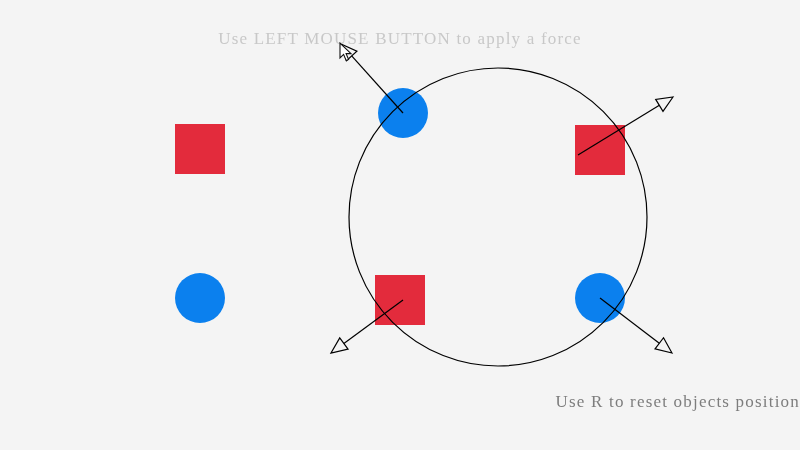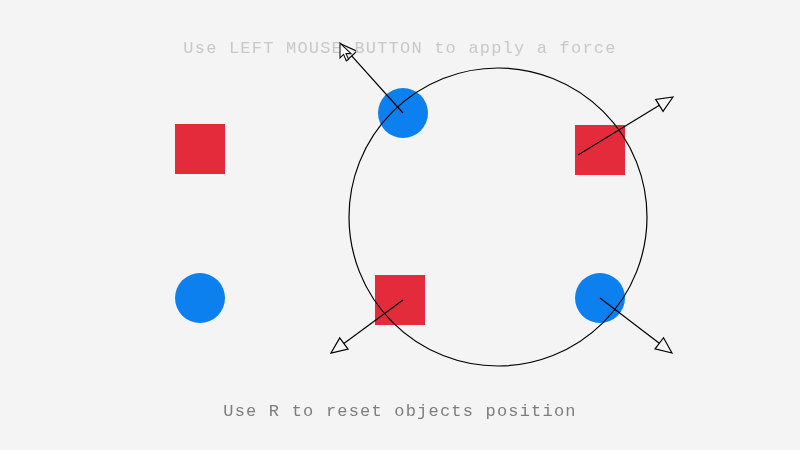--- a/index.html
+++ b/index.html
@@ -23,38 +23,37 @@
     position: absolute;
     left: 0;
     top: 0;
     width: 800px;
     height: 450px;
     display: block;
   }
   .hint {
     position: absolute;
     white-space: pre;
-    font-family: Liberation Mono, monospace;
+    font-family: Liberation Serif, serif;
     letter-spacing: 1.2px;
     user-select: none;
-    margin-top: 10px;
   }
   #hint-top {
     left: 0;
     top: 29px;
     width: 800px;
     text-align: center;
     font-size: 17px;
     color: #c8c8c8;
   }
   #hint-bottom {
     left: 0;
     top: 392px;
     width: 800px;
-    text-align: center;
+    text-align: right;
     font-size: 17px;
     color: #7d7d7d;
   }
   #cursor {
     position: absolute;
     left: 339px;
     top: 42px;
     width: 14px;
     height: 20px;
     pointer-events: none;

